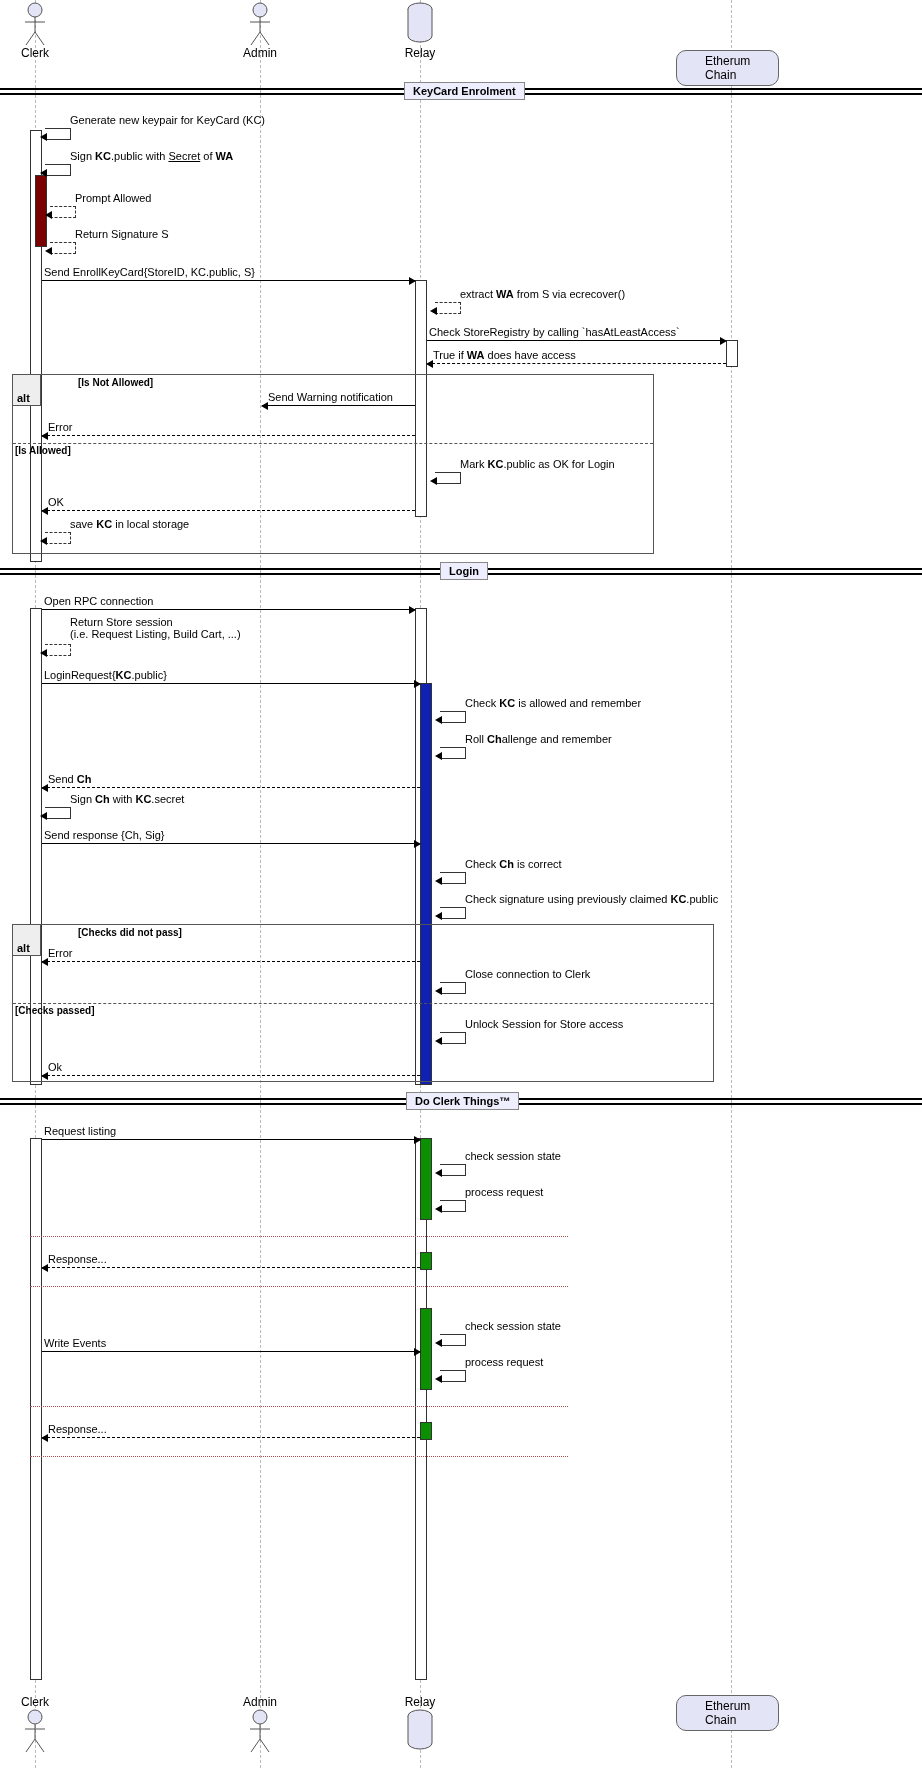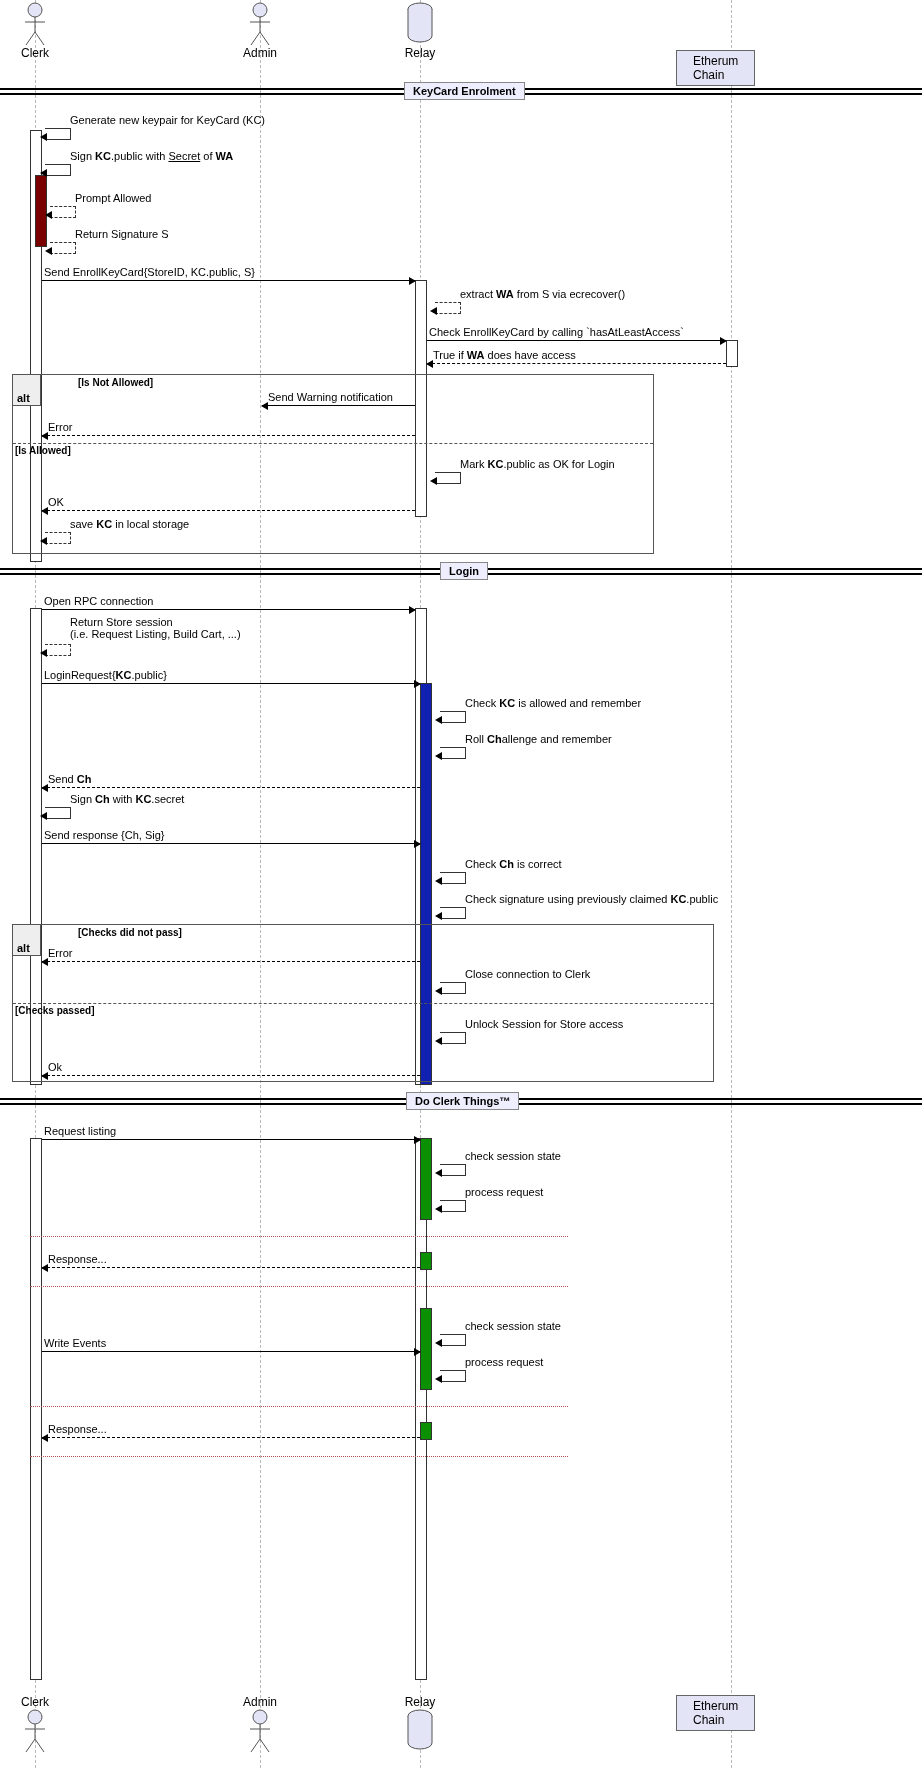--- a/index.html
+++ b/index.html
@@ -24,21 +24,21 @@
 .selfmsg{position:absolute}
 .selfmsg .label{white-space:nowrap}
 .selfmsg .box{position:absolute;top:14px;left:-25px;width:25px;height:10px;border:1px solid #333;border-left:none;background:#fff}
 .selfmsg.dashed .box{border-style:dashed;border-left:none;background:none}
 .selfmsg .arrow{position:absolute;top:19px;left:-30px;width:0;height:0;border-top:4px solid transparent;border-bottom:4px solid transparent;border-right:7px solid #000}
 .altbox{position:absolute;border:1px solid #555}
 .altbox .tag{position:absolute;top:-1px;left:-1px;background:#eee;border:1px solid #555;padding:17px 10px 1px 4px;font-weight:bold}
 .altbox .cond{position:absolute;top:2px;font-weight:bold;font-size:10px}
 .altbox .sep{position:absolute;left:0;right:0;border-top:1px dashed #555}
 .ellipsis-sep{position:absolute;left:30px;right:160px;border-top:1px dotted #b05050}
-.eth-box{position:absolute;background:#e4e4f7;border:1px solid #666;border-radius:0;padding:3px 16px;font-size:12px}
+.eth-box{position:absolute;background:#e4e4f7;border:1px solid #666;border-radius:10px;padding:3px 28px;font-size:12px}
 .under{text-decoration:underline}
 </style>
 </head>
 <body>
 
 <div id="diagram">
 
   <div class="lifeline" style="left:35px"></div>
   <div class="lifeline" style="left:260px"></div>
   <div class="lifeline" style="left:420px"></div>
@@ -116,21 +116,21 @@
   <div class="selfmsg dashed" style="left:75px;top:192px"><span class="label">Prompt Allowed</span><div class="box"></div><div class="arrow"></div></div>
   <div class="selfmsg dashed" style="left:75px;top:228px"><span class="label">Return Signature S</span><div class="box"></div><div class="arrow"></div></div>
 
   <div class="msg right" style="left:42px;top:265px;width:373px">
       <span class="label">Send EnrollKeyCard{StoreID, KC.public, S}</span>
       <div class="line"></div>
       <div class="arrow"></div>
     </div>
   <div class="selfmsg dashed" style="left:460px;top:288px"><span class="label"><span>extract </span><b>WA</b><span> from S via ecrecover()</span></span><div class="box"></div><div class="arrow"></div></div>
   <div class="msg right" style="left:427px;top:325px;width:299px">
-      <span class="label">Check EnrollKeyCard by calling `hasAtLeastAccess`</span>
+      <span class="label">Check StoreRegistry by calling `hasAtLeastAccess`</span>
       <div class="line"></div>
       <div class="arrow"></div>
     </div>
   <div class="msg left dashed" style="left:427px;top:348px;width:299px">
       <span class="label" style="left:6px"><span>True if </span><b>WA</b><span> does have access</span></span>
       <div class="line"></div>
       <div class="arrow"></div>
     </div>
 
   <div class="altbox" style="left:12px;top:374px;height:178px;width:640px">

